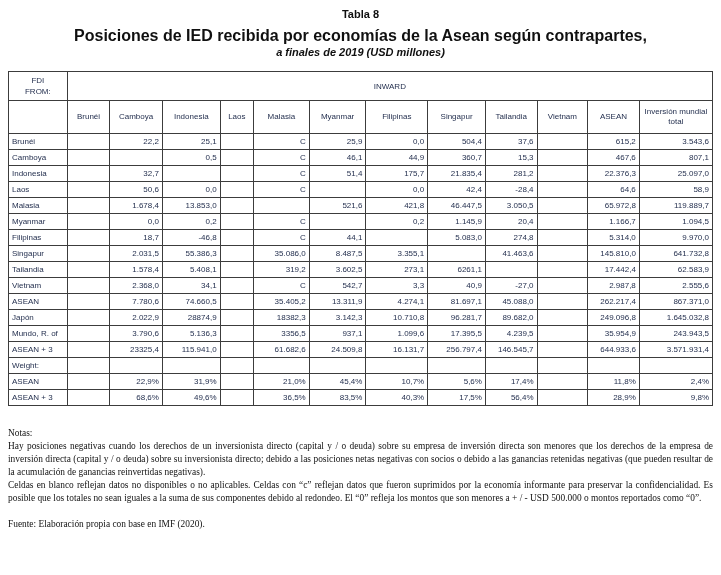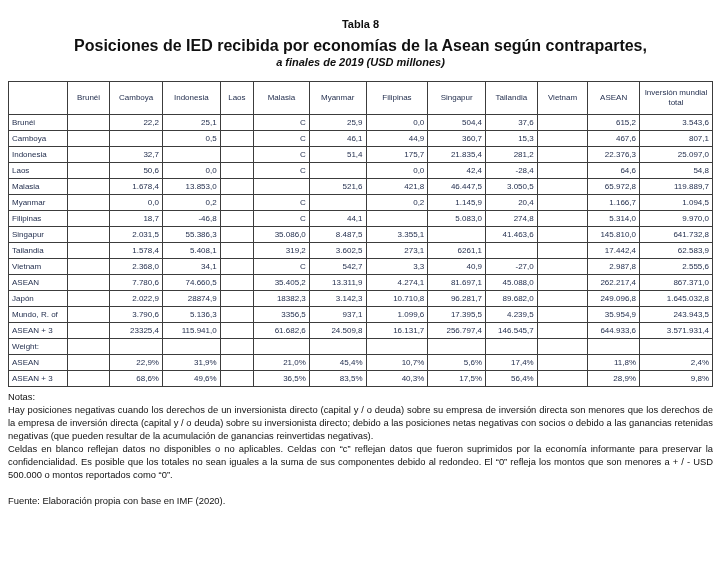--- a/index.html
+++ b/index.html
@@ -1,19 +1,19 @@
 <!DOCTYPE html>
 <html><head>
 <meta charset="utf-8">
 <style>
   html,body{margin:0;padding:0;background:#ffffff;}
   .page{
     width:721px;height:575px;box-sizing:border-box;
     background:#ffffff;position:relative;
-    padding:16px 8px 4px 8px;
+    padding:6px 8px 4px 8px;
     font-family:"Liberation Sans",sans-serif;
     overflow:hidden;
   }
   .title-block{text-align:center;color:#101010;}
   .title-line1{font-size:11px;font-weight:bold;margin:2px 0 8px 0;}
   .title-line2{font-size:16px;font-weight:bold;line-height:15px;}
   .title-line3{font-size:11px;font-weight:bold;line-height:15px;margin-top:2px;font-style:italic;}
 
   table.fdi{
     border-collapse:collapse;table-layout:fixed;
@@ -25,23 +25,23 @@
     padding:1px 3px;overflow:hidden;vertical-align:middle;
   }
   th.corner{font-weight:bold;text-align:center;white-space:pre-line;font-size:8.5px;line-height:11px;height:26px;}
   th.inward{font-weight:bold;text-align:center;font-size:8.5px;}
   tr.colhead-row th{height:30px;text-align:center;line-height:10px;}
   th.rowlabel{text-align:left;white-space:pre-line;line-height:11px;}
   td.num{text-align:right;white-space:nowrap;line-height:11px;height:13px;}
   tr.body-row th{height:13px;}
 
   .notes{
-    font-family:Liberation Sans, sans-serif;
+    font-family:Liberation Serif, serif;
     font-size:9.4px;line-height:13px;color:#121212;
-    text-align:justify;margin-top:3px;width:705px;
+    text-align:justify;margin-top:21px;width:705px;
   }
   .notes p{margin:0;}
   .notes .source{margin-top:13px;text-align:left;}
 </style>
 </head>
 <body>
 
 <div class="page">
 
   <div class="title-block">
@@ -60,20 +60,25 @@
         <col style="width: 55px;">
         <col style="width: 56px;">
         <col style="width: 61px;">
         <col style="width: 57px;">
         <col style="width: 51px;">
         <col style="width: 50px;">
         <col style="width: 51px;">
         <col style="width: 72px;">
       </colgroup>
     <thead>
+      <tr>
+        <th class="corner">FDI
+FROM:</th>
+        <th class="inward" colspan="12">INWARD</th>
+      </tr>
       <tr class="colhead-row">
         <th></th>
       <th>Brunéi</th>
           <th>Camboya</th>
           <th>Indonesia</th>
           <th>Laos</th>
           <th>Malasia</th>
           <th>Myanmar</th>
           <th>Filipinas</th>
           <th>Singapur</th>
@@ -135,21 +140,21 @@
           <td class="num">50,6</td>
           <td class="num">0,0</td>
           <td class="num"></td>
           <td class="num">C</td>
           <td class="num"></td>
           <td class="num">0,0</td>
           <td class="num">42,4</td>
           <td class="num">-28,4</td>
           <td class="num"></td>
           <td class="num">64,6</td>
-          <td class="num">54,8</td>
+          <td class="num">58,9</td>
         </tr>
         <tr class="body-row">
           <th class="rowlabel">Malasia</th>
           <td class="num"></td>
           <td class="num">1.678,4</td>
           <td class="num">13.853,0</td>
           <td class="num"></td>
           <td class="num"></td>
           <td class="num">521,6</td>
           <td class="num">421,8</td>

